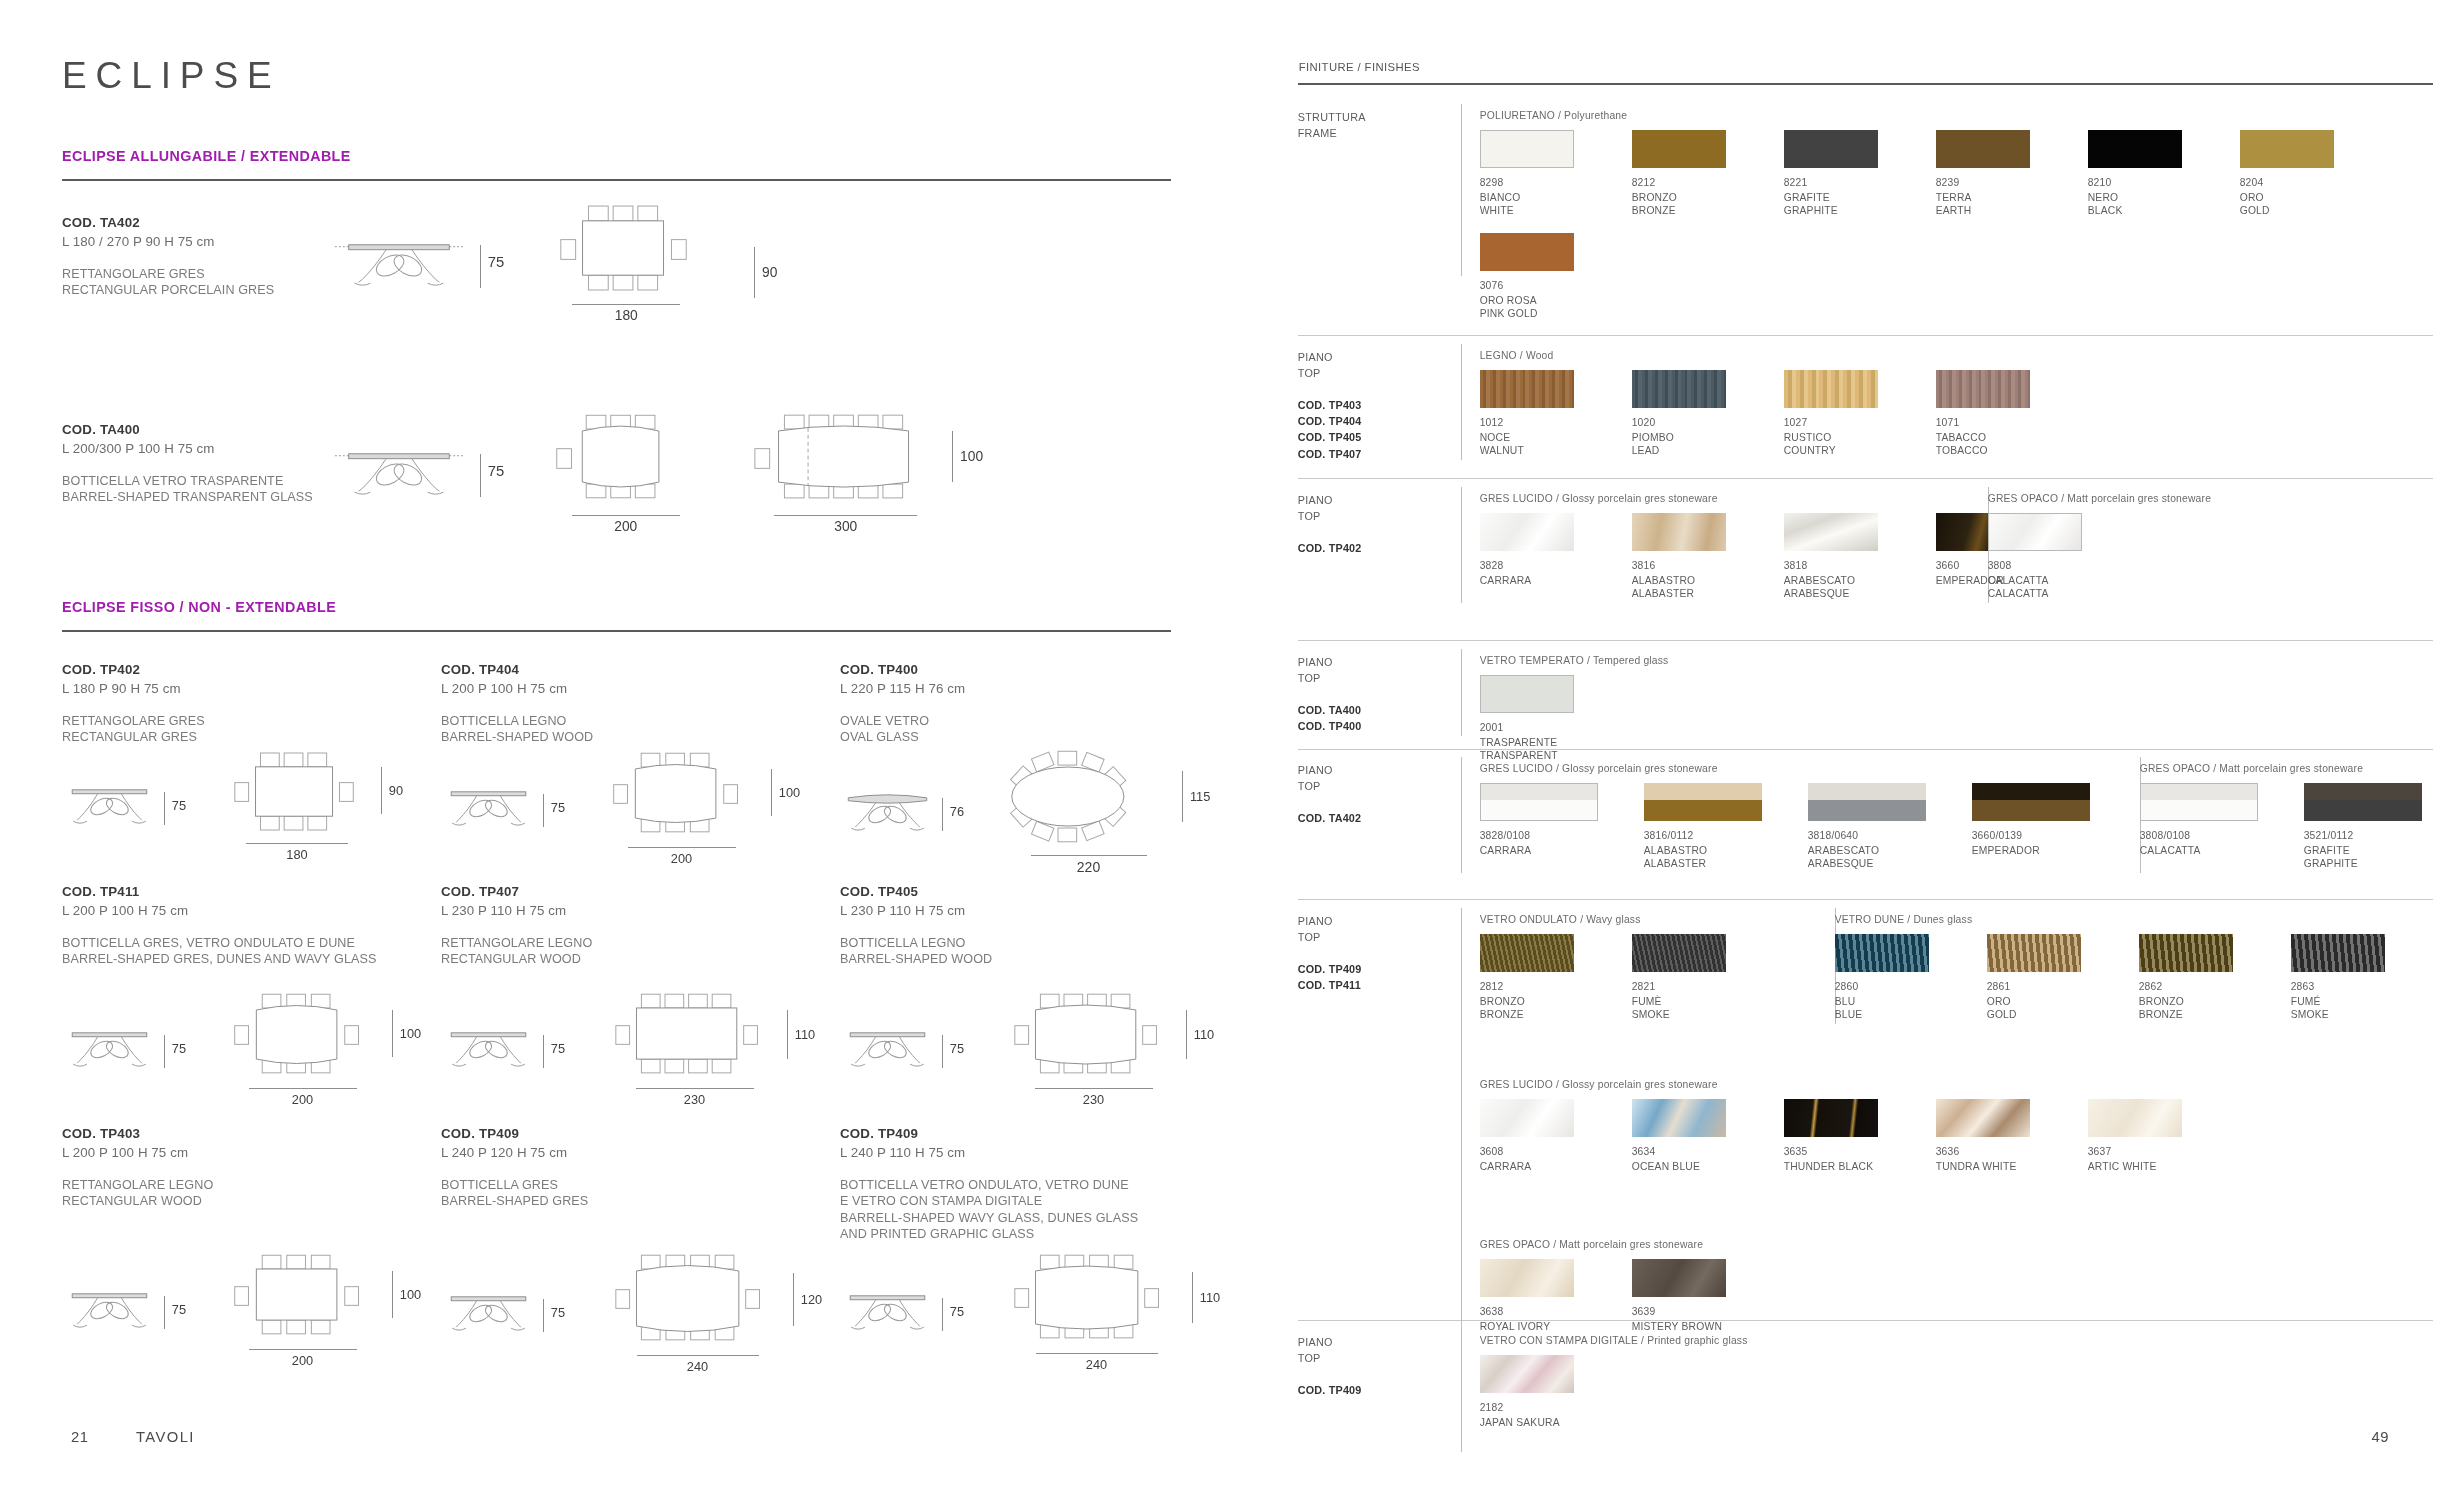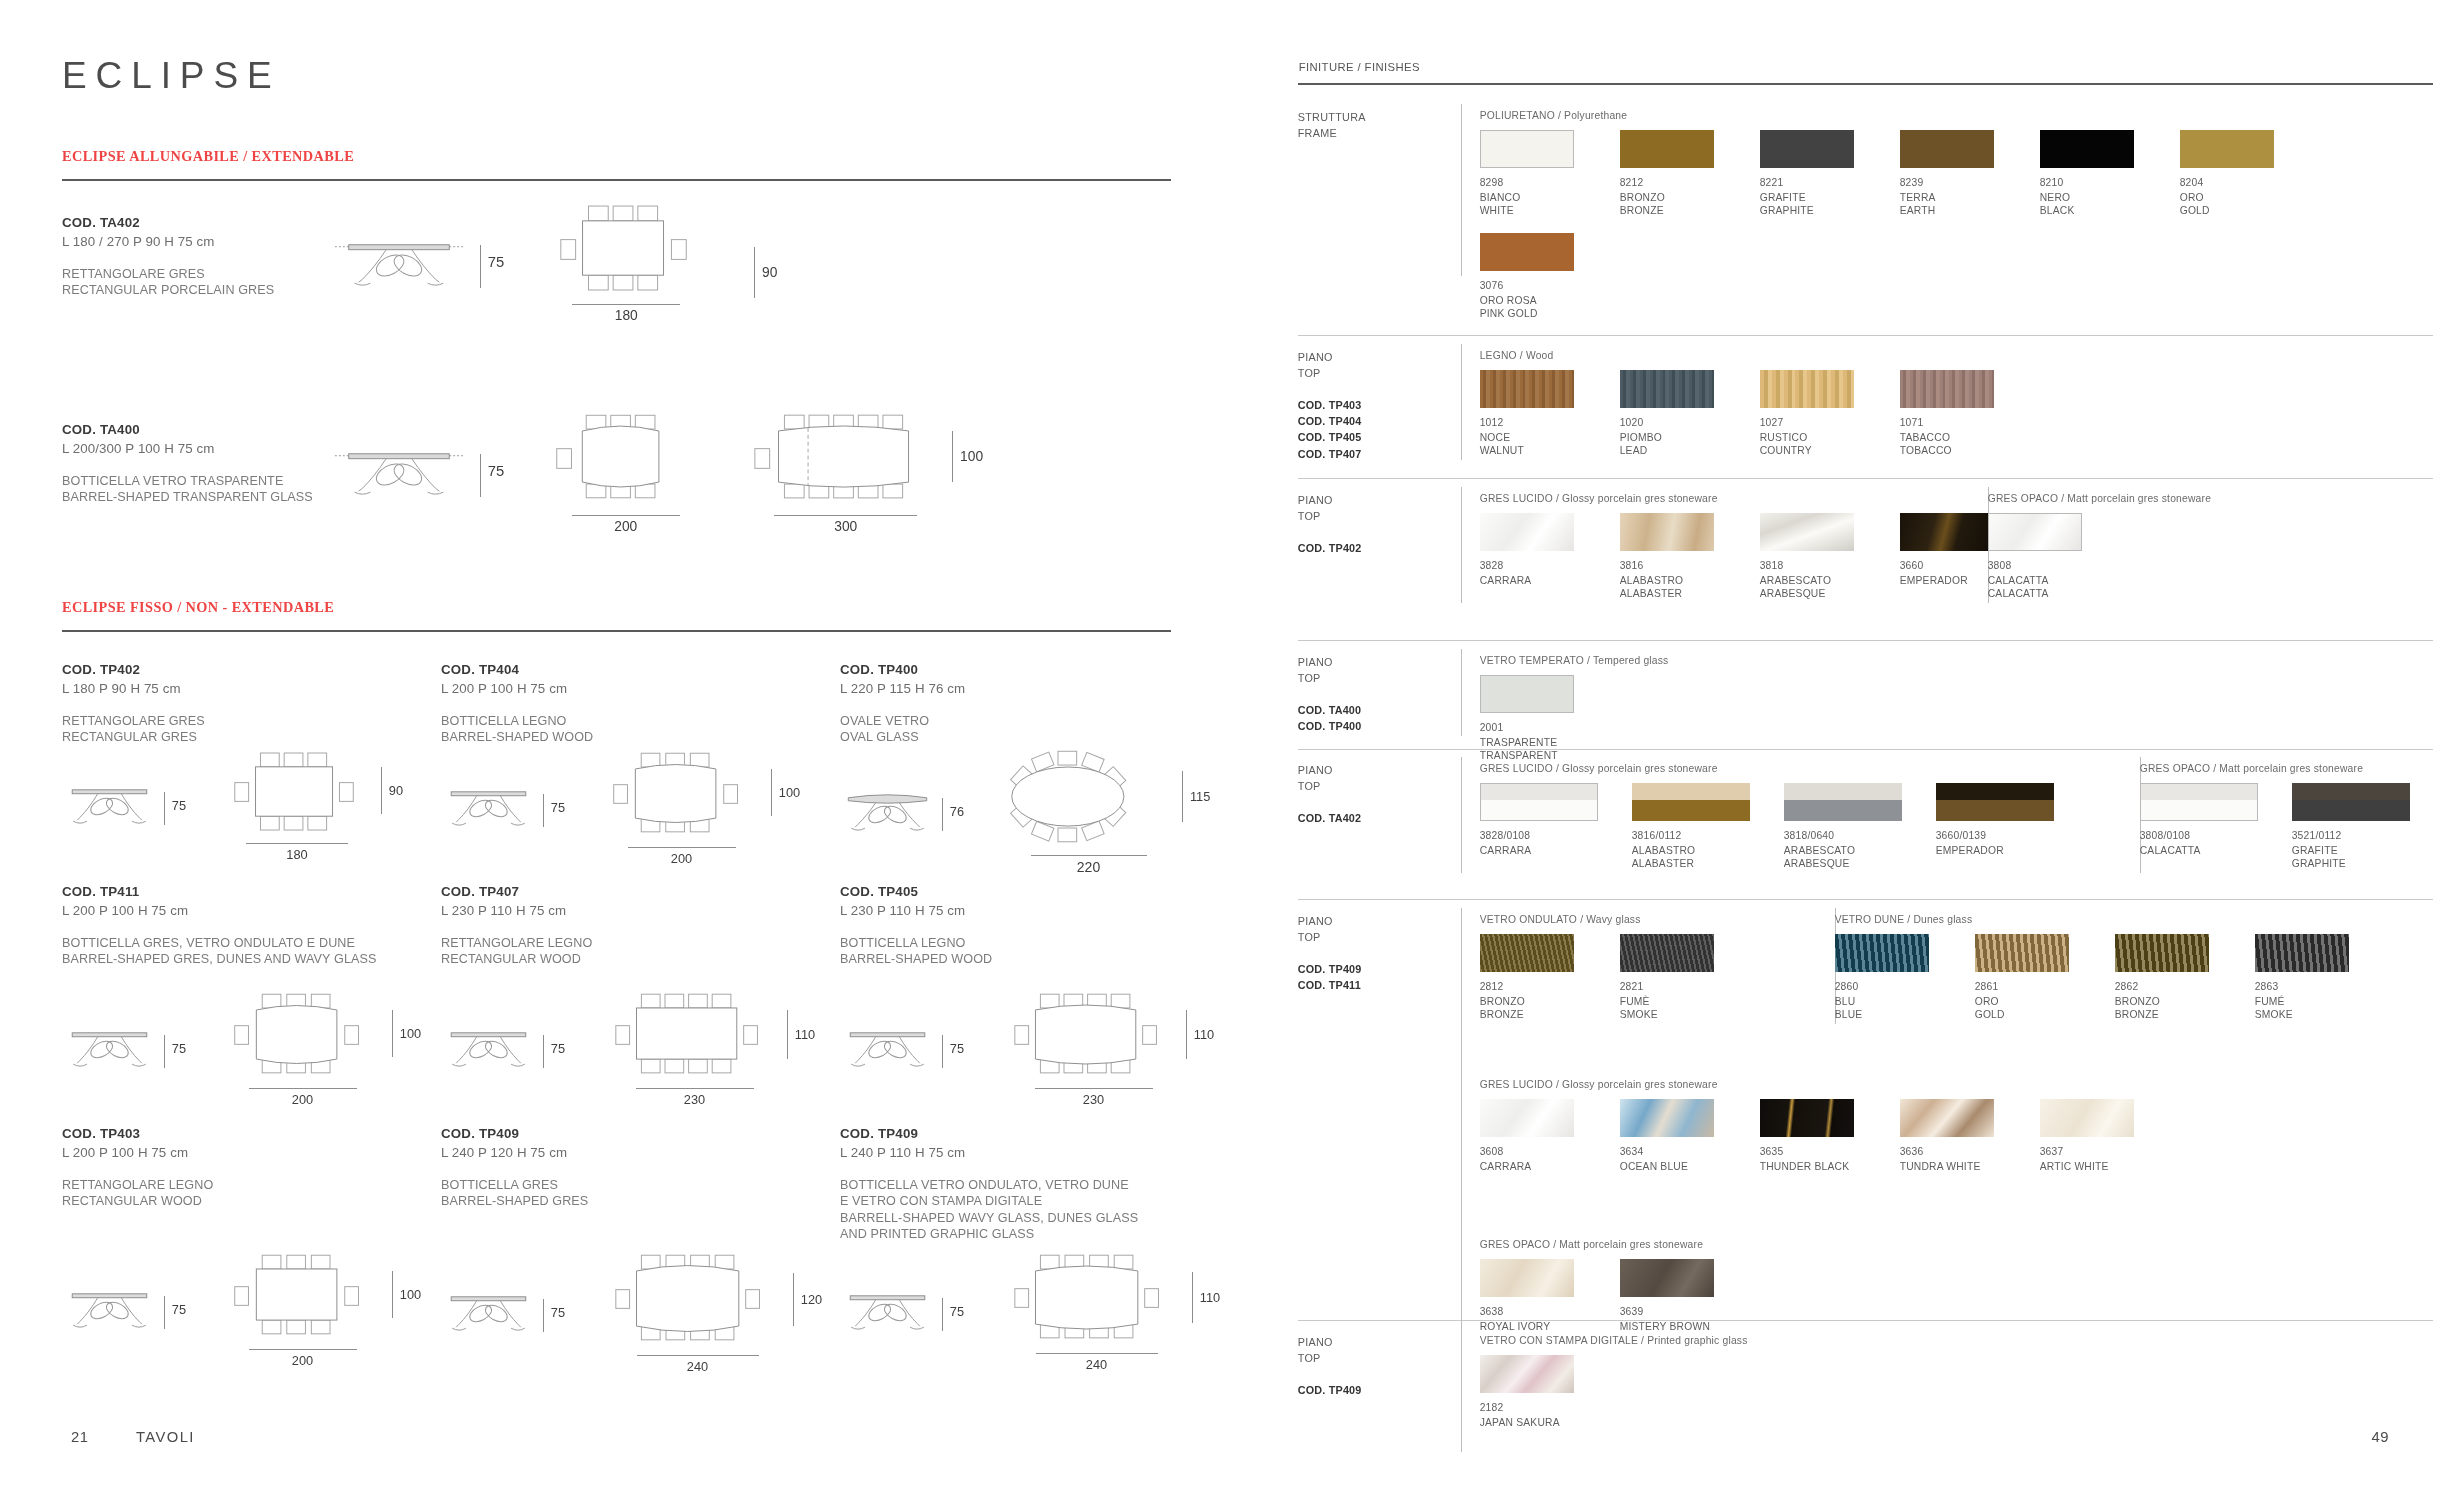--- a/index.html
+++ b/index.html
@@ -15,21 +15,21 @@
 
   
   .left-page { position:absolute; left:0; top:0; width:1276px; height:1488px; }
 
   .brand-title {
     position:absolute; left:62px; top:55px;
     font-size:37px; letter-spacing:8.9px; font-weight:300; color:#4c4c4c;
   }
 
   .sect-head {
-    position:absolute; font-size:14.3px; font-weight:700; letter-spacing:0.4px; color:#ef4444;font-family:Liberation Serif, serif;
+    position:absolute; font-size:14.3px; font-weight:700; letter-spacing:0.4px; color:#a21caf;
   }
   .sect-rule { position:absolute; height:2px; background:#5a5a5a; }
 
   .prod { position:absolute; }
   .prod .code { font-size:13.3px; font-weight:700; color:#3b3b3b; letter-spacing:0.2px; }
   .prod .dims { font-size:13.3px; color:#6d6d6d; margin-top:3.9px; letter-spacing:0.1px; }
   .prod .desc { font-size:12.6px; color:#7b7b7b; margin-top:16.7px; line-height:1.32; letter-spacing:0.1px; }
 
   .diagrow { position:absolute; display:flex; align-items:center; }
   .hwrap { display:flex; align-items:center; gap:6.9px; }
@@ -54,21 +54,21 @@
 
   .block { position:absolute; left:21.7px; width:1135px; }
   .block-sep { position:absolute; left:21.7px; width:1135px; height:1px; background:#c9c9c9; }
   .blk-left { position:absolute; left:0; top:0; width:158px; }
   .blk-left .ttl { font-size:10.8px; color:#5b5b5b; line-height:1.45; letter-spacing:0.3px; }
   .blk-left .codes { margin-top:15.8px; font-size:10.8px; font-weight:700; color:#333; line-height:1.5; letter-spacing:0.2px; }
   .vrule { position:absolute; width:1px; background:#bdbdbd; }
 
   .grp { position:absolute; }
   .grp-title { font-size:10.3px; color:#6a6a6a; letter-spacing:0.2px; margin-bottom:8.9px; white-space:nowrap; }
-  .sw-row { display:flex; gap:0; }
+  .sw-row { display:flex; gap:12px; }
   .sw { width:94px; margin-right:46px; }
   .chip { width:94px; height:38px; background:#ddd; }
   .chip.bordered { border:1px solid #b9b9b9; }
   .sw .code { font-size:10.3px; color:#5d5d5d; margin-top:8.9px; letter-spacing:0.2px; }
   .sw .n1 { font-size:10.3px; color:#5d5d5d; margin-top:3.9px; letter-spacing:0.2px; }
   .sw .n2 { font-size:10.3px; color:#5d5d5d; margin-top:2px; letter-spacing:0.2px; }
   .sw-wide { width:118px; margin-right:34px; }
   .sw-wide .chip { width:118px; }
 
   svg { display:block; }

